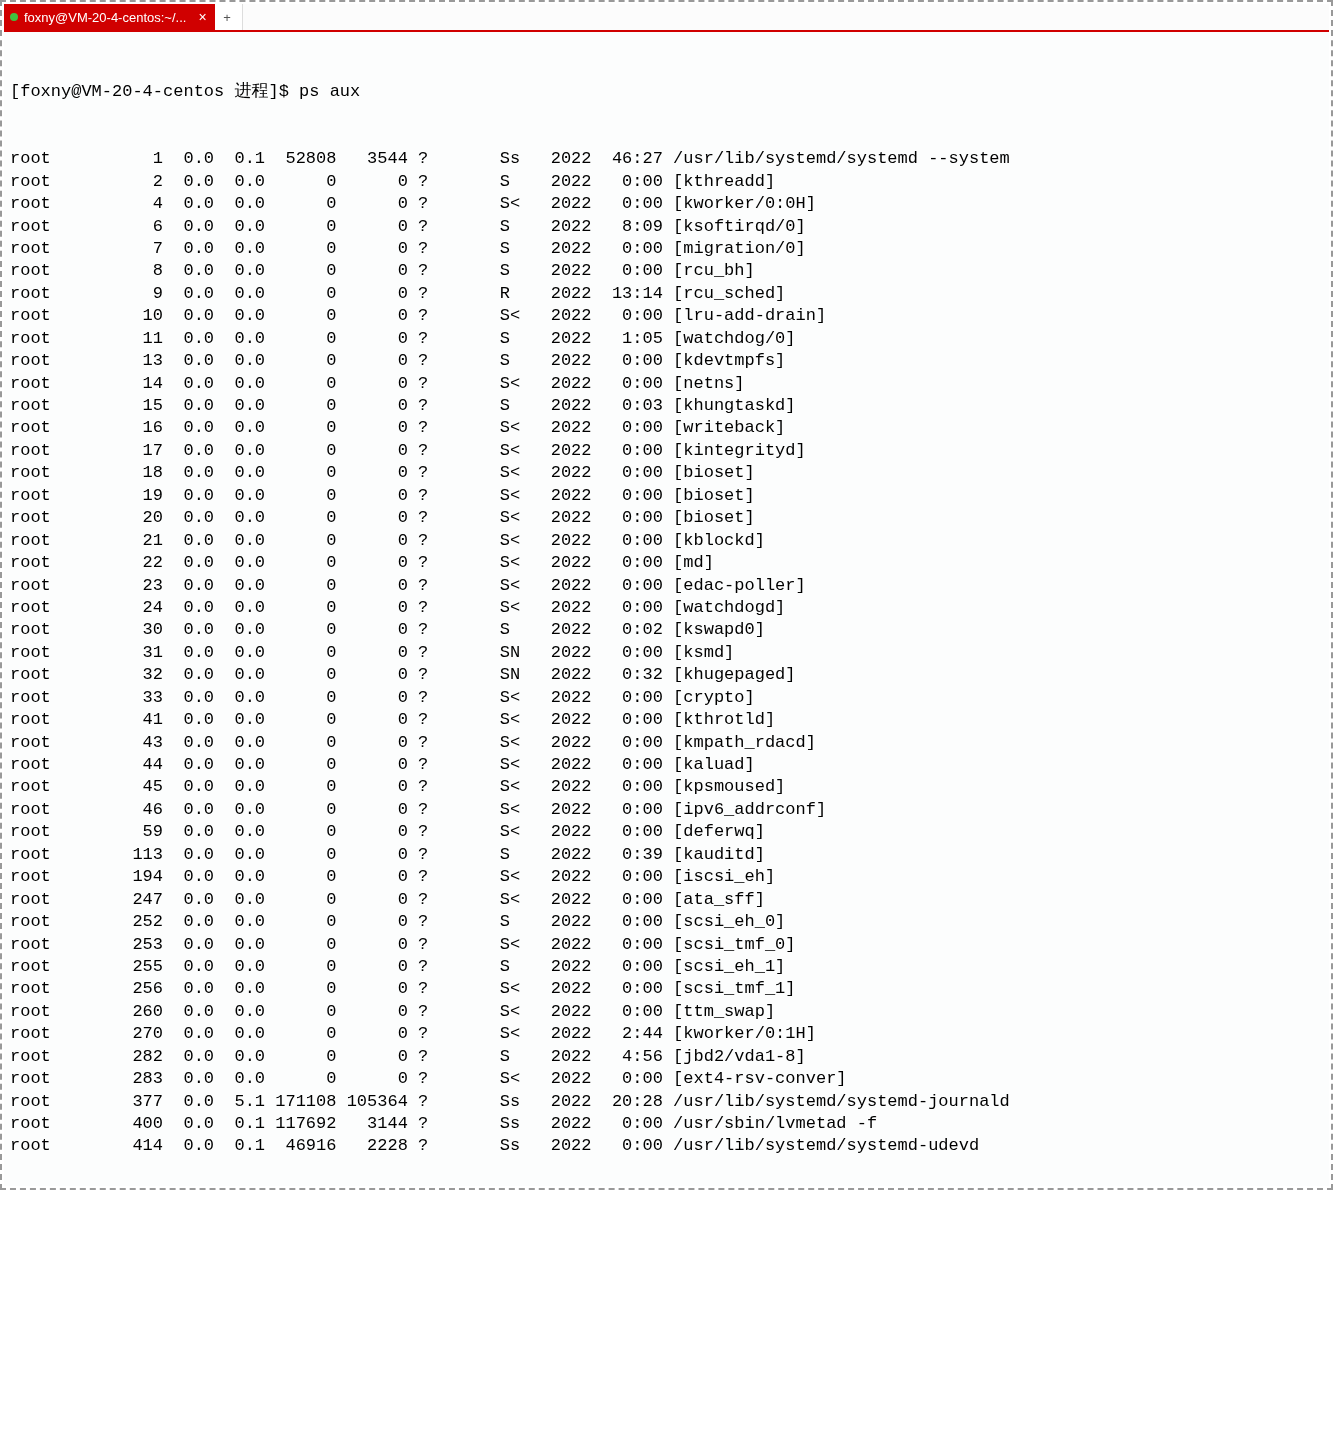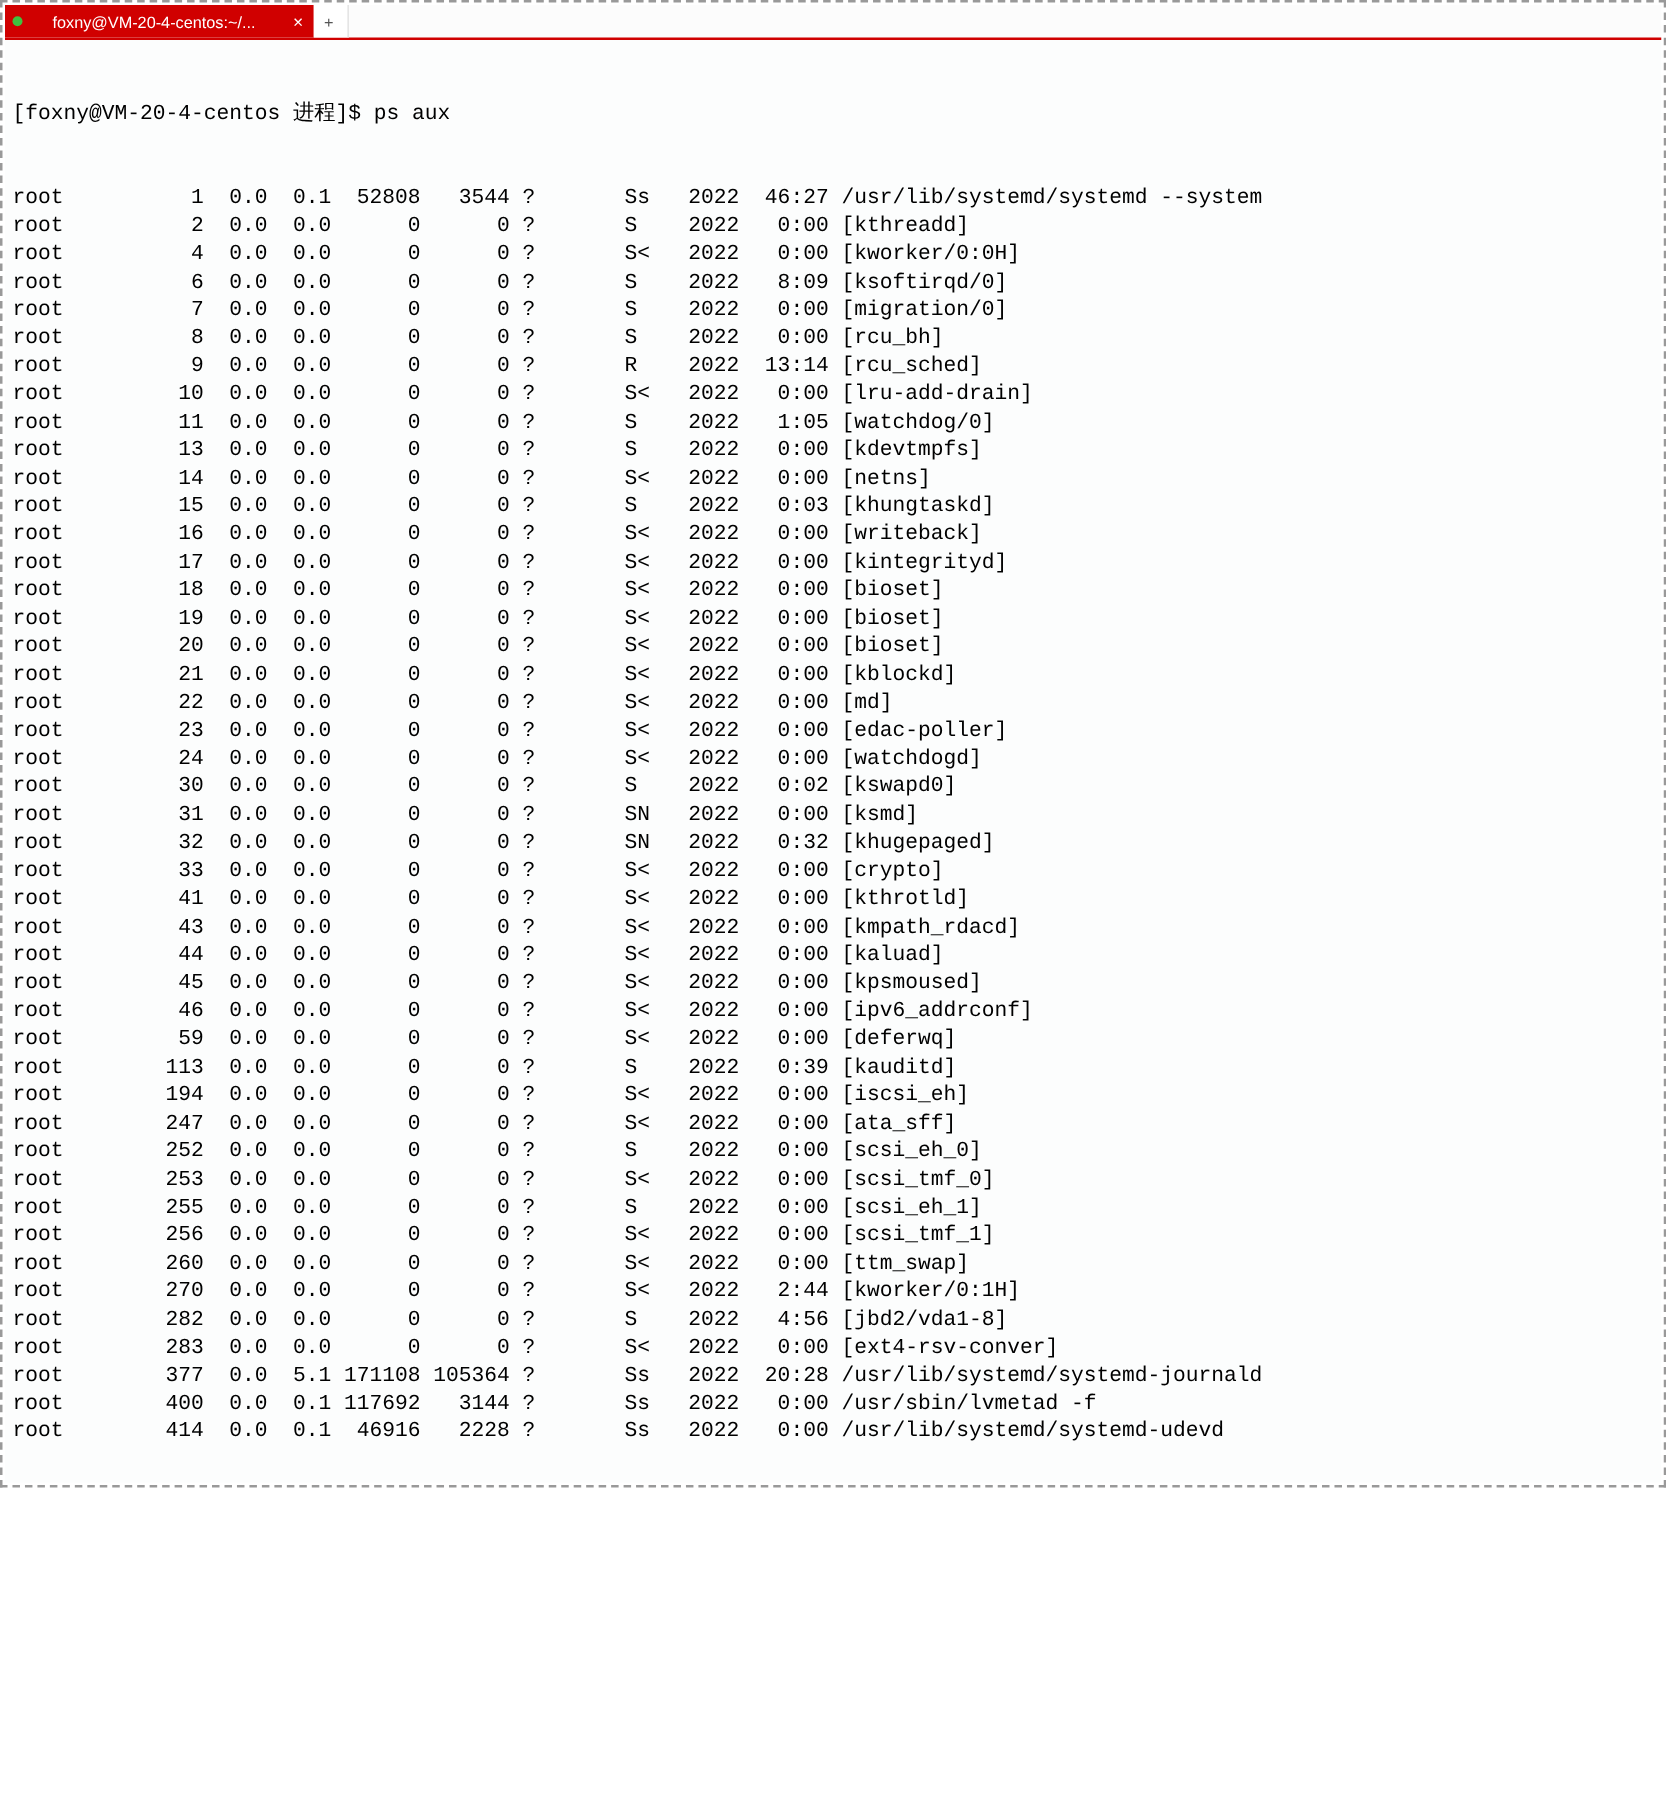--- a/index.html
+++ b/index.html
@@ -17,21 +17,21 @@
     align-items: stretch;
     height: 28px;
     border-bottom: 2px solid #d00000;
   }
   .tab {
     display: flex;
     align-items: center;
     padding: 0 8px 0 6px;
     font-family: -apple-system, "Segoe UI", Arial, sans-serif;
     font-size: 13px;
-    gap: 24px;
+    gap: 6px;
   }
   .tab.active {
     background: #d00000;
     color: #fff;
   }
   .tab .dot {
     width: 8px; height: 8px;
     border-radius: 50%;
     background: #3fc13f;
     display: inline-block;

